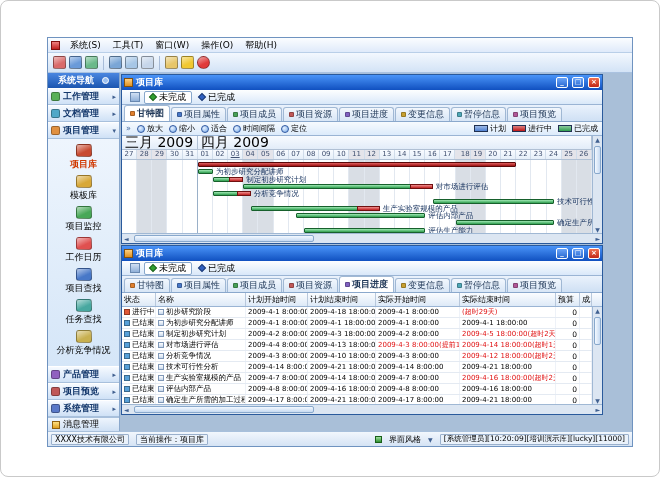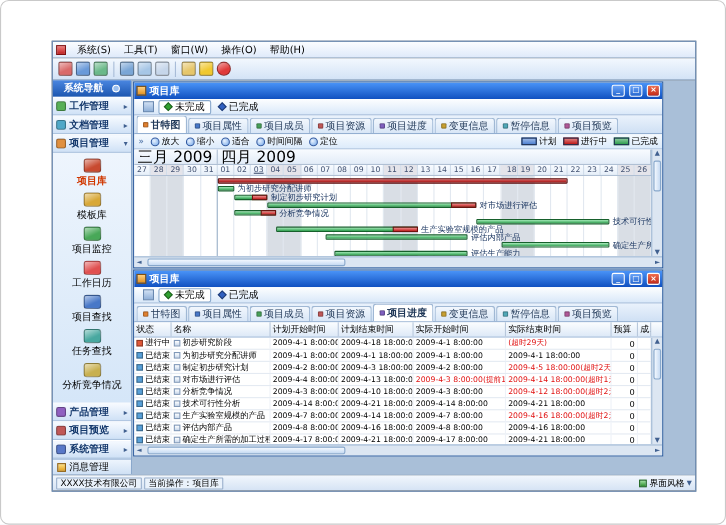--- a/index.html
+++ b/index.html
@@ -106,21 +106,21 @@
   .tblbody{flex:1;position:relative;background:#fff;overflow:hidden;padding-right:10px;min-height:0}
   .tr{height:11px;display:flex;border-bottom:1px solid #e4eaf2;align-items:stretch;cursor:pointer}
   .td{padding:0 2px;white-space:nowrap;overflow:hidden;display:flex;align-items:center;
     border-right:1px solid #eef2f8;font-size:7.5px;flex:none}
   .td.t{font-size:7px}
   .td.num{justify-content:flex-end}
   .red{color:#e01010}
   .sticon{width:6px;height:6px;margin-right:2px;border:1px solid rgba(0,0,0,.35);flex:none}
   .nmicon{width:6px;height:6px;margin-right:2px;background:linear-gradient(#fff,#c8d8ec);border:1px solid #8098b8;flex:none}
   
-  .statusbar{height:15px;flex:none;display:flex;align-items:center;gap:2px;padding:0 3px;
+  .statusbar{height:15px;flex:none;display:flex;align-items:center;gap:7px;padding:0 3px;
     background:linear-gradient(#f2f7fd,#d5e3f4);border-top:1px solid #a8c0dc;font-size:8px}
   .sunken{border:1px solid #9ab0cc;background:#eaf2fb;padding:0 3px;height:11px;display:flex;align-items:center;
     white-space:nowrap;overflow:hidden;border-radius:1px}
   .spacer{flex:1}
   .skin-ic{width:7px;height:7px;background:linear-gradient(#a0e0a0,#309030);border:1px solid #186018}
   .session{font-size:7.5px}
 </style>
 </head>
 <body>
 
@@ -654,16 +654,17 @@
     <div class="statusbar">
       <span class="sunken">XXXX技术有限公司</span>
       <span class="sunken">
         <span>当前操作：</span>
         <span>项目库</span>
       </span>
       <span class="spacer"></span>
       <span class="skin-ic"></span>
       <span>界面风格</span>
       <span style="font-size:6px;color:#406090">▼</span>
+      <span class="sunken session">[系统管理员][10:20:09][培训演示库][lucky][11000]</span>
     </div>
 
   </div>
 </div>
 
 </body></html>

